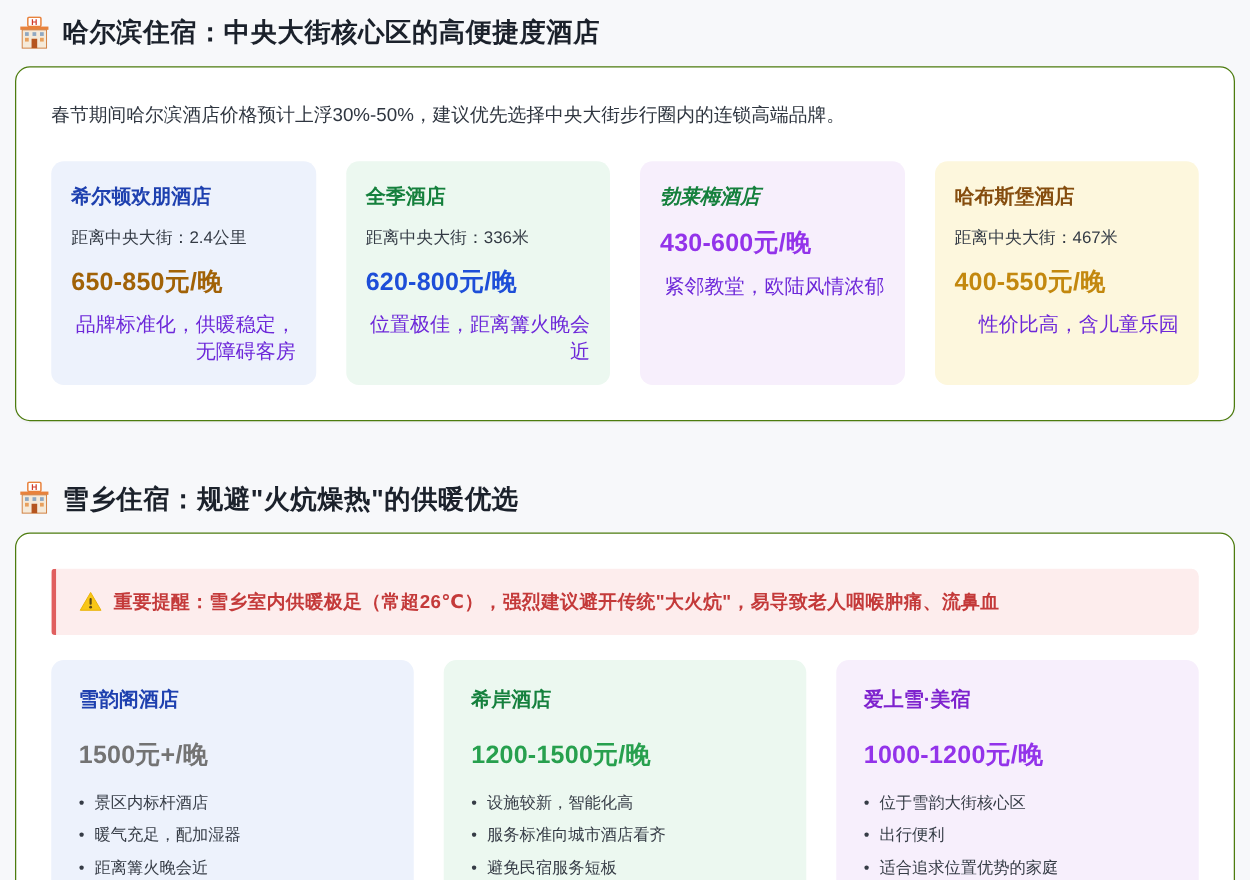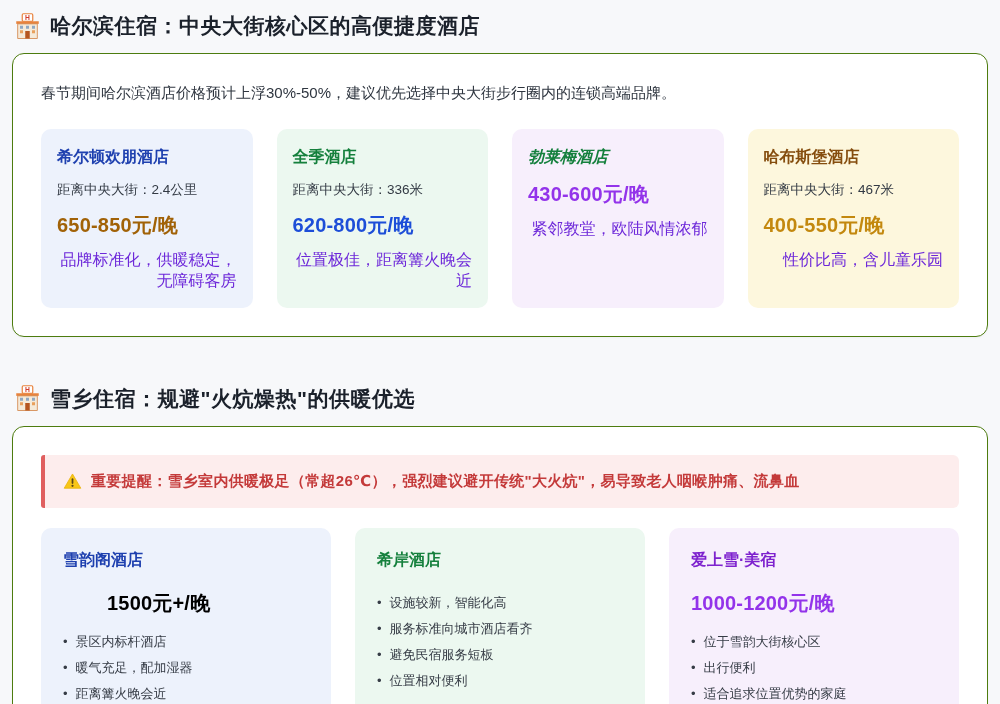--- a/index.html
+++ b/index.html
@@ -163,21 +163,21 @@
       <svg class="warning-icon" viewBox="0 0 24 24" aria-hidden="true">
         <path d="M12 2.5 L22.5 20.5 H1.5 Z" fill="#f8c617" stroke="#eab308" stroke-width="1" stroke-linejoin="round"></path>
         <rect x="10.9" y="8" width="2.2" height="7" rx="1" fill="#5b4718"></rect>
         <circle cx="12" cy="17.4" r="1.4" fill="#5b4718"></circle>
       </svg>
       <span class="warning-text">重要提醒：雪乡室内供暖极足（常超26℃），强烈建议避开传统"大火炕"，易导致老人咽喉肿痛、流鼻血</span>
     </div>
     <div class="cards-row-3" id="xuexiang-cards">
         <div class="stay-card" style="background: rgb(237, 242, 252);">
           <div class="hotel-name" style="color: rgb(30, 64, 175);">雪韵阁酒店</div>
-          <div class="hotel-price" style="color: #000000; margin-left: 44px;">1500元+/晚</div>
+          <div class="hotel-price" style="color: #737373;">1500元+/晚</div>
           <ul>
             <li>
               <span class="dot">•</span>
               <span>景区内标杆酒店</span>
             </li>
             <li>
               <span class="dot">•</span>
               <span>暖气充足，配加湿器</span>
             </li>
             <li>
@@ -185,20 +185,21 @@
               <span>距离篝火晚会近</span>
             </li>
             <li>
               <span class="dot">•</span>
               <span>需提前1个月预订</span>
             </li>
           </ul>
         </div>
         <div class="stay-card" style="background: rgb(236, 248, 240);">
           <div class="hotel-name" style="color: rgb(21, 128, 61); font-family: Liberation Mono, monospace;">希岸酒店</div>
+          <div class="hotel-price" style="color: rgb(39, 160, 78);">1200-1500元/晚</div>
           <ul>
             <li>
               <span class="dot">•</span>
               <span>设施较新，智能化高</span>
             </li>
             <li>
               <span class="dot">•</span>
               <span>服务标准向城市酒店看齐</span>
             </li>
             <li>

